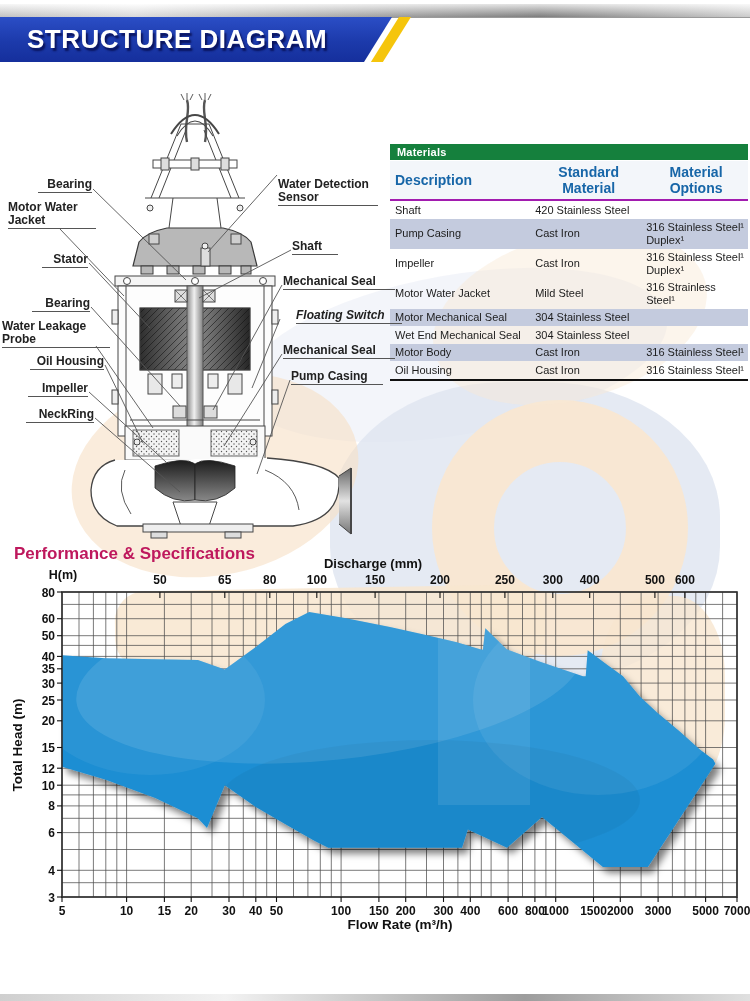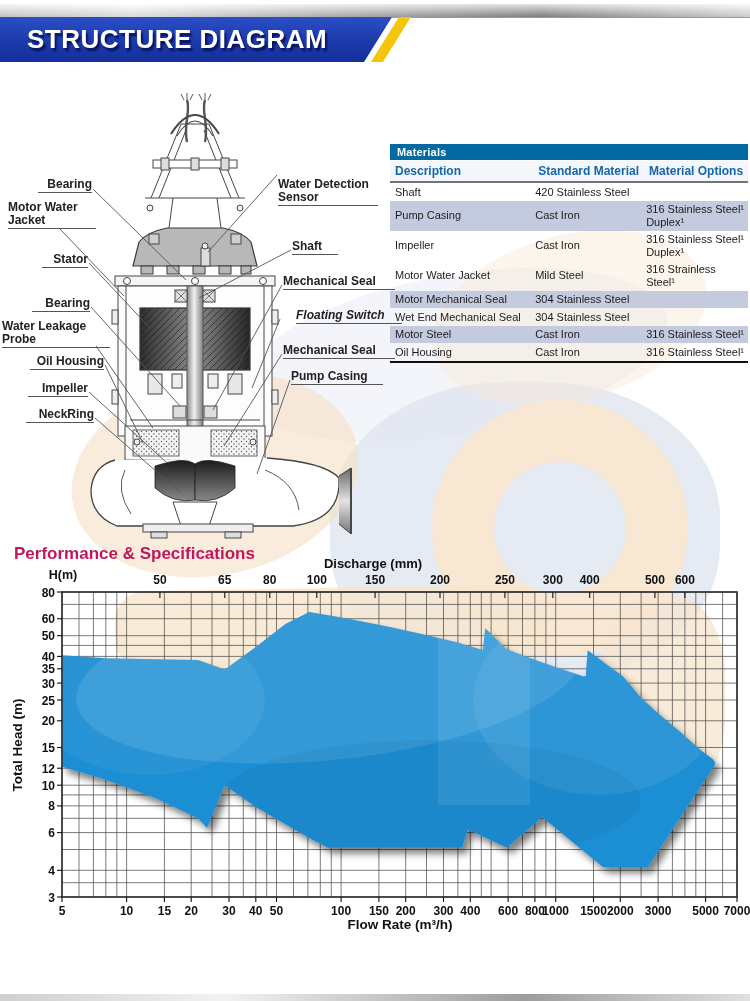--- a/index.html
+++ b/index.html
@@ -19,25 +19,25 @@
   .banner-title{line-height:45px;padding-left:27px;font-size:26px;font-weight:bold;color:#fff;
     letter-spacing:.5px;text-shadow:2px 3px 2px rgba(8,16,84,.9);white-space:nowrap}
   .stripe{position:absolute;left:399px;top:17px;width:12px;height:45px;background:#f5c50c;
     transform:skewX(-32deg);transform-origin:top left}
   .section-title{position:absolute;left:14px;top:544px;font-size:17px;font-weight:bold;color:#be185d}
   .diagram-label{position:absolute;font-size:12px;font-weight:bold;color:#222;line-height:13px;
     white-space:pre-line;border-bottom:1.2px solid #555;padding-bottom:1px}
   #pump,#ov{position:absolute}
   #ov{left:0;top:0}
   .materials{position:absolute;left:390px;top:144px;width:358px;font-size:11px}
-  .mat-title{background:#0369a1;color:#fff;font-weight:bold;font-size:11px;
+  .mat-title{background:#15803d;color:#fff;font-weight:bold;font-size:11px;
     padding:2px 7px;letter-spacing:.2px}
   .materials table{width:100%;border-collapse:collapse;margin-top:1px}
-  .materials th{color:#1766a8;font-weight:bold;font-size:12px;padding:3px 2px;
-    border-bottom:2px solid #737373;background:rgba(240,244,249,.8)}
+  .materials th{color:#1766a8;font-weight:bold;font-size:14px;padding:3px 2px;
+    border-bottom:2px solid #a21caf;background:rgba(240,244,249,.8)}
   .materials th.l{text-align:left;padding-left:5px}
   .materials td{padding:2.5px 2px;vertical-align:middle;line-height:12.5px}
   .materials td.l{text-align:left;padding-left:5px}
   .materials td.c{text-align:left;white-space:pre-line}
   .materials tr.shade{background:#c4cbde}
   .materials tr:last-child td{border-bottom:2.5px solid #101010}
 </style>
 </head>
 <body>
 
@@ -408,21 +408,21 @@
           <td class="l">Motor Mechanical Seal</td>
           <td class="c">304 Stainless Steel</td>
           <td class="c"></td>
         </tr>
         <tr>
           <td class="l">Wet End Mechanical Seal</td>
           <td class="c">304 Stainless Steel</td>
           <td class="c"></td>
         </tr>
         <tr class="shade">
-          <td class="l">Motor Steel</td>
+          <td class="l">Motor Body</td>
           <td class="c">Cast Iron</td>
           <td class="c">316 Stainless Steel¹</td>
         </tr>
         <tr>
           <td class="l">Oil Housing</td>
           <td class="c">Cast Iron</td>
           <td class="c">316 Stainless Steel¹</td>
         </tr>
       </tbody>
   </table>

